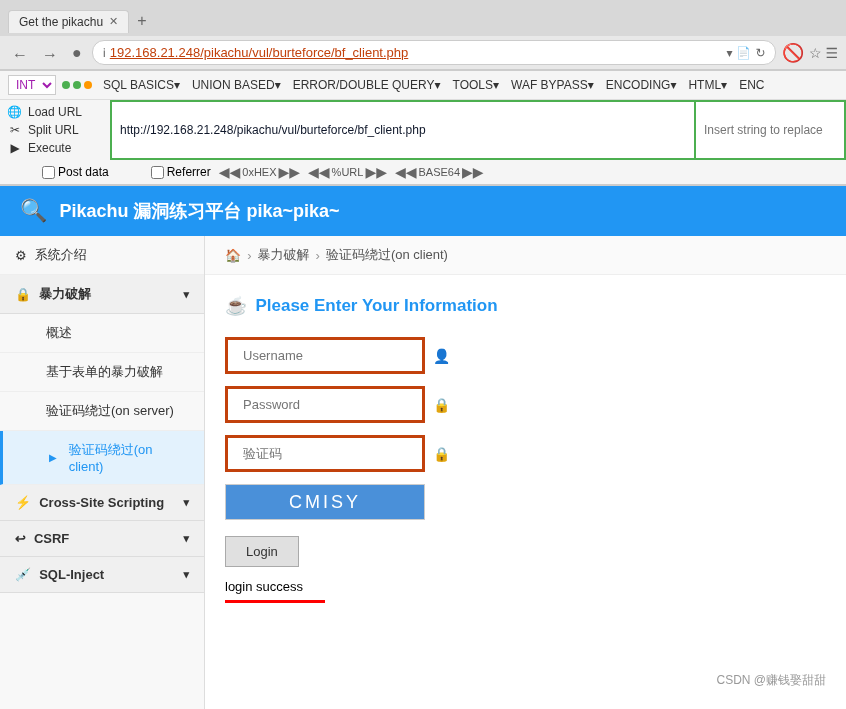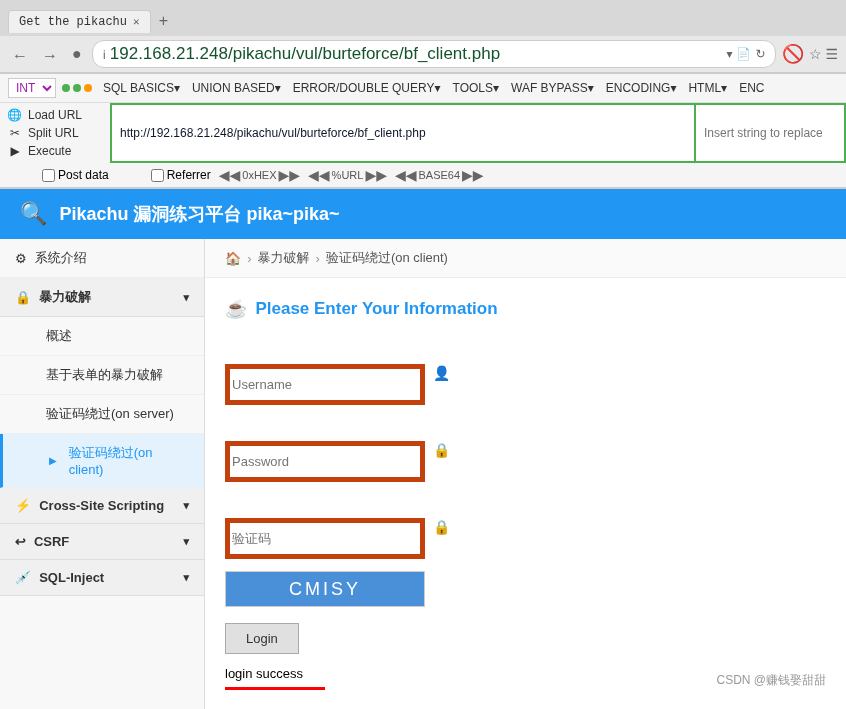--- a/index.html
+++ b/index.html
@@ -1,28 +1,28 @@
 <!DOCTYPE html>
 <html><head>
   <meta charset="utf-8">
   <style>
     * { margin: 0; padding: 0; box-sizing: border-box; }
     body { font-family: Arial, sans-serif; font-size: 13px; background: #f0f0f0; width: 846px; height: 709px; overflow: hidden; }
 
     
     .browser-chrome { background: #e8e8e8; border-bottom: 1px solid #ccc; }
     .tab-bar { display: flex; align-items: center; padding: 6px 8px 0; background: #d8d8d8; height: 36px; }
-    .tab { display: flex; align-items: center; background: #f0f0f0; border: 1px solid #ccc; border-bottom: none; border-radius: 4px 4px 0 0; padding: 4px 10px; font-size: 12px; color: #333; gap: 6px; min-width: 120px; font-family: Liberation Mono, monospace; }
+    .tab { display: flex; align-items: center; background: #f0f0f0; border: 1px solid #ccc; border-bottom: none; border-radius: 4px 4px 0 0; padding: 4px 10px; font-size: 12px; color: #333; gap: 6px; min-width: 120px; }
     .tab-close { cursor: pointer; color: #666; font-size: 11px; }
     .new-tab { background: transparent; border: none; padding: 4px 8px; cursor: pointer; font-size: 16px; color: #666; }
     .address-bar-row { display: flex; align-items: center; padding: 4px 8px; gap: 6px; background: #e8e8e8; border-bottom: 1px solid #ccc; }
     .nav-btn { background: none; border: none; cursor: pointer; font-size: 16px; color: #666; padding: 2px 4px; }
     .nav-btn:disabled { color: #bbb; }
     .address-box { flex: 1; display: flex; align-items: center; background: white; border: 1px solid #ccc; border-radius: 12px; padding: 3px 10px; gap: 4px; font-size: 12px; }
-    .address-text { flex: 1; color: #14532d; font-size: 17px; }
+    .address-text { flex: 1; color: #c2410c; font-size: 13px; text-decoration: underline; }
     .browser-icon { color: #666; font-size: 12px; }
     .addr-actions { display: flex; gap: 4px; align-items: center; }
     .addr-btn { background: none; border: none; cursor: pointer; font-size: 14px; color: #666; }
 
     
     .hackbar { background: #f5f5f5; border-bottom: 2px solid #ccc; }
     .hackbar-menu { display: flex; align-items: center; padding: 4px 8px; gap: 2px; background: #f5f5f5; border-bottom: 1px solid #ddd; font-size: 12px; flex-wrap: nowrap; overflow: hidden; }
     .hb-menu-item { color: #333; padding: 2px 5px; cursor: pointer; white-space: nowrap; font-size: 12px; }
     .hackbar-left { display: flex; flex-direction: column; justify-content: center; padding: 4px 8px; gap: 2px; width: 110px; flex-shrink: 0; }
     .hb-action { display: flex; align-items: center; gap: 6px; font-size: 12px; color: #333; cursor: pointer; padding: 1px 0; }
@@ -57,21 +57,21 @@
     .breadcrumb { display: flex; align-items: center; gap: 6px; padding: 10px 20px; font-size: 13px; color: #555; border-bottom: 1px solid #eee; background: #fafafa; }
     .breadcrumb-home { color: #2196F3; cursor: pointer; }
     .breadcrumb-sep { color: #999; }
     .breadcrumb-current { color: #555; }
 
     .content-inner { padding: 20px; }
     .section-title { color: #2196F3; font-size: 17px; font-weight: bold; margin-bottom: 20px; display: flex; align-items: center; gap: 8px; }
     .section-title-icon { font-size: 18px; }
 
     .form-group { margin-bottom: 12px; display: flex; align-items: center; gap: 8px; }
-    .form-input { width: 200px; padding: 8px 2px; border: 5px solid #c2410c; font-size: 13px; color: #999; outline: none; margin-top: 24px; }
+    .form-input { width: 200px; padding: 8px 15px; border: 3px solid #c2410c; font-size: 13px; color: #999; outline: none; }
     .form-icon { color: #555; font-size: 14px; }
     .captcha-box { width: 200px; height: 36px; background: #4a90d9; display: flex; align-items: center; justify-content: center; font-size: 18px; font-weight: normal; color: #fff; letter-spacing: 3px; border: 1px solid #ccc; }
     .login-btn { padding: 7px 20px; background: #e0e0e0; border: 1px solid #aaa; font-size: 13px; cursor: pointer; color: #333; margin-top: 4px; }
     .red-underline { width: 100px; height: 3px; background: red; margin-top: 6px; }
 
     .watermark { position: absolute; bottom: 20px; right: 20px; color: #999; font-size: 12px; margin-top: 26px; }
 
     
     .status-dots { display: flex; gap: 3px; align-items: center; margin: 0 4px; }
     .dot-green { width: 8px; height: 8px; border-radius: 50%; background: #4CAF50; }

